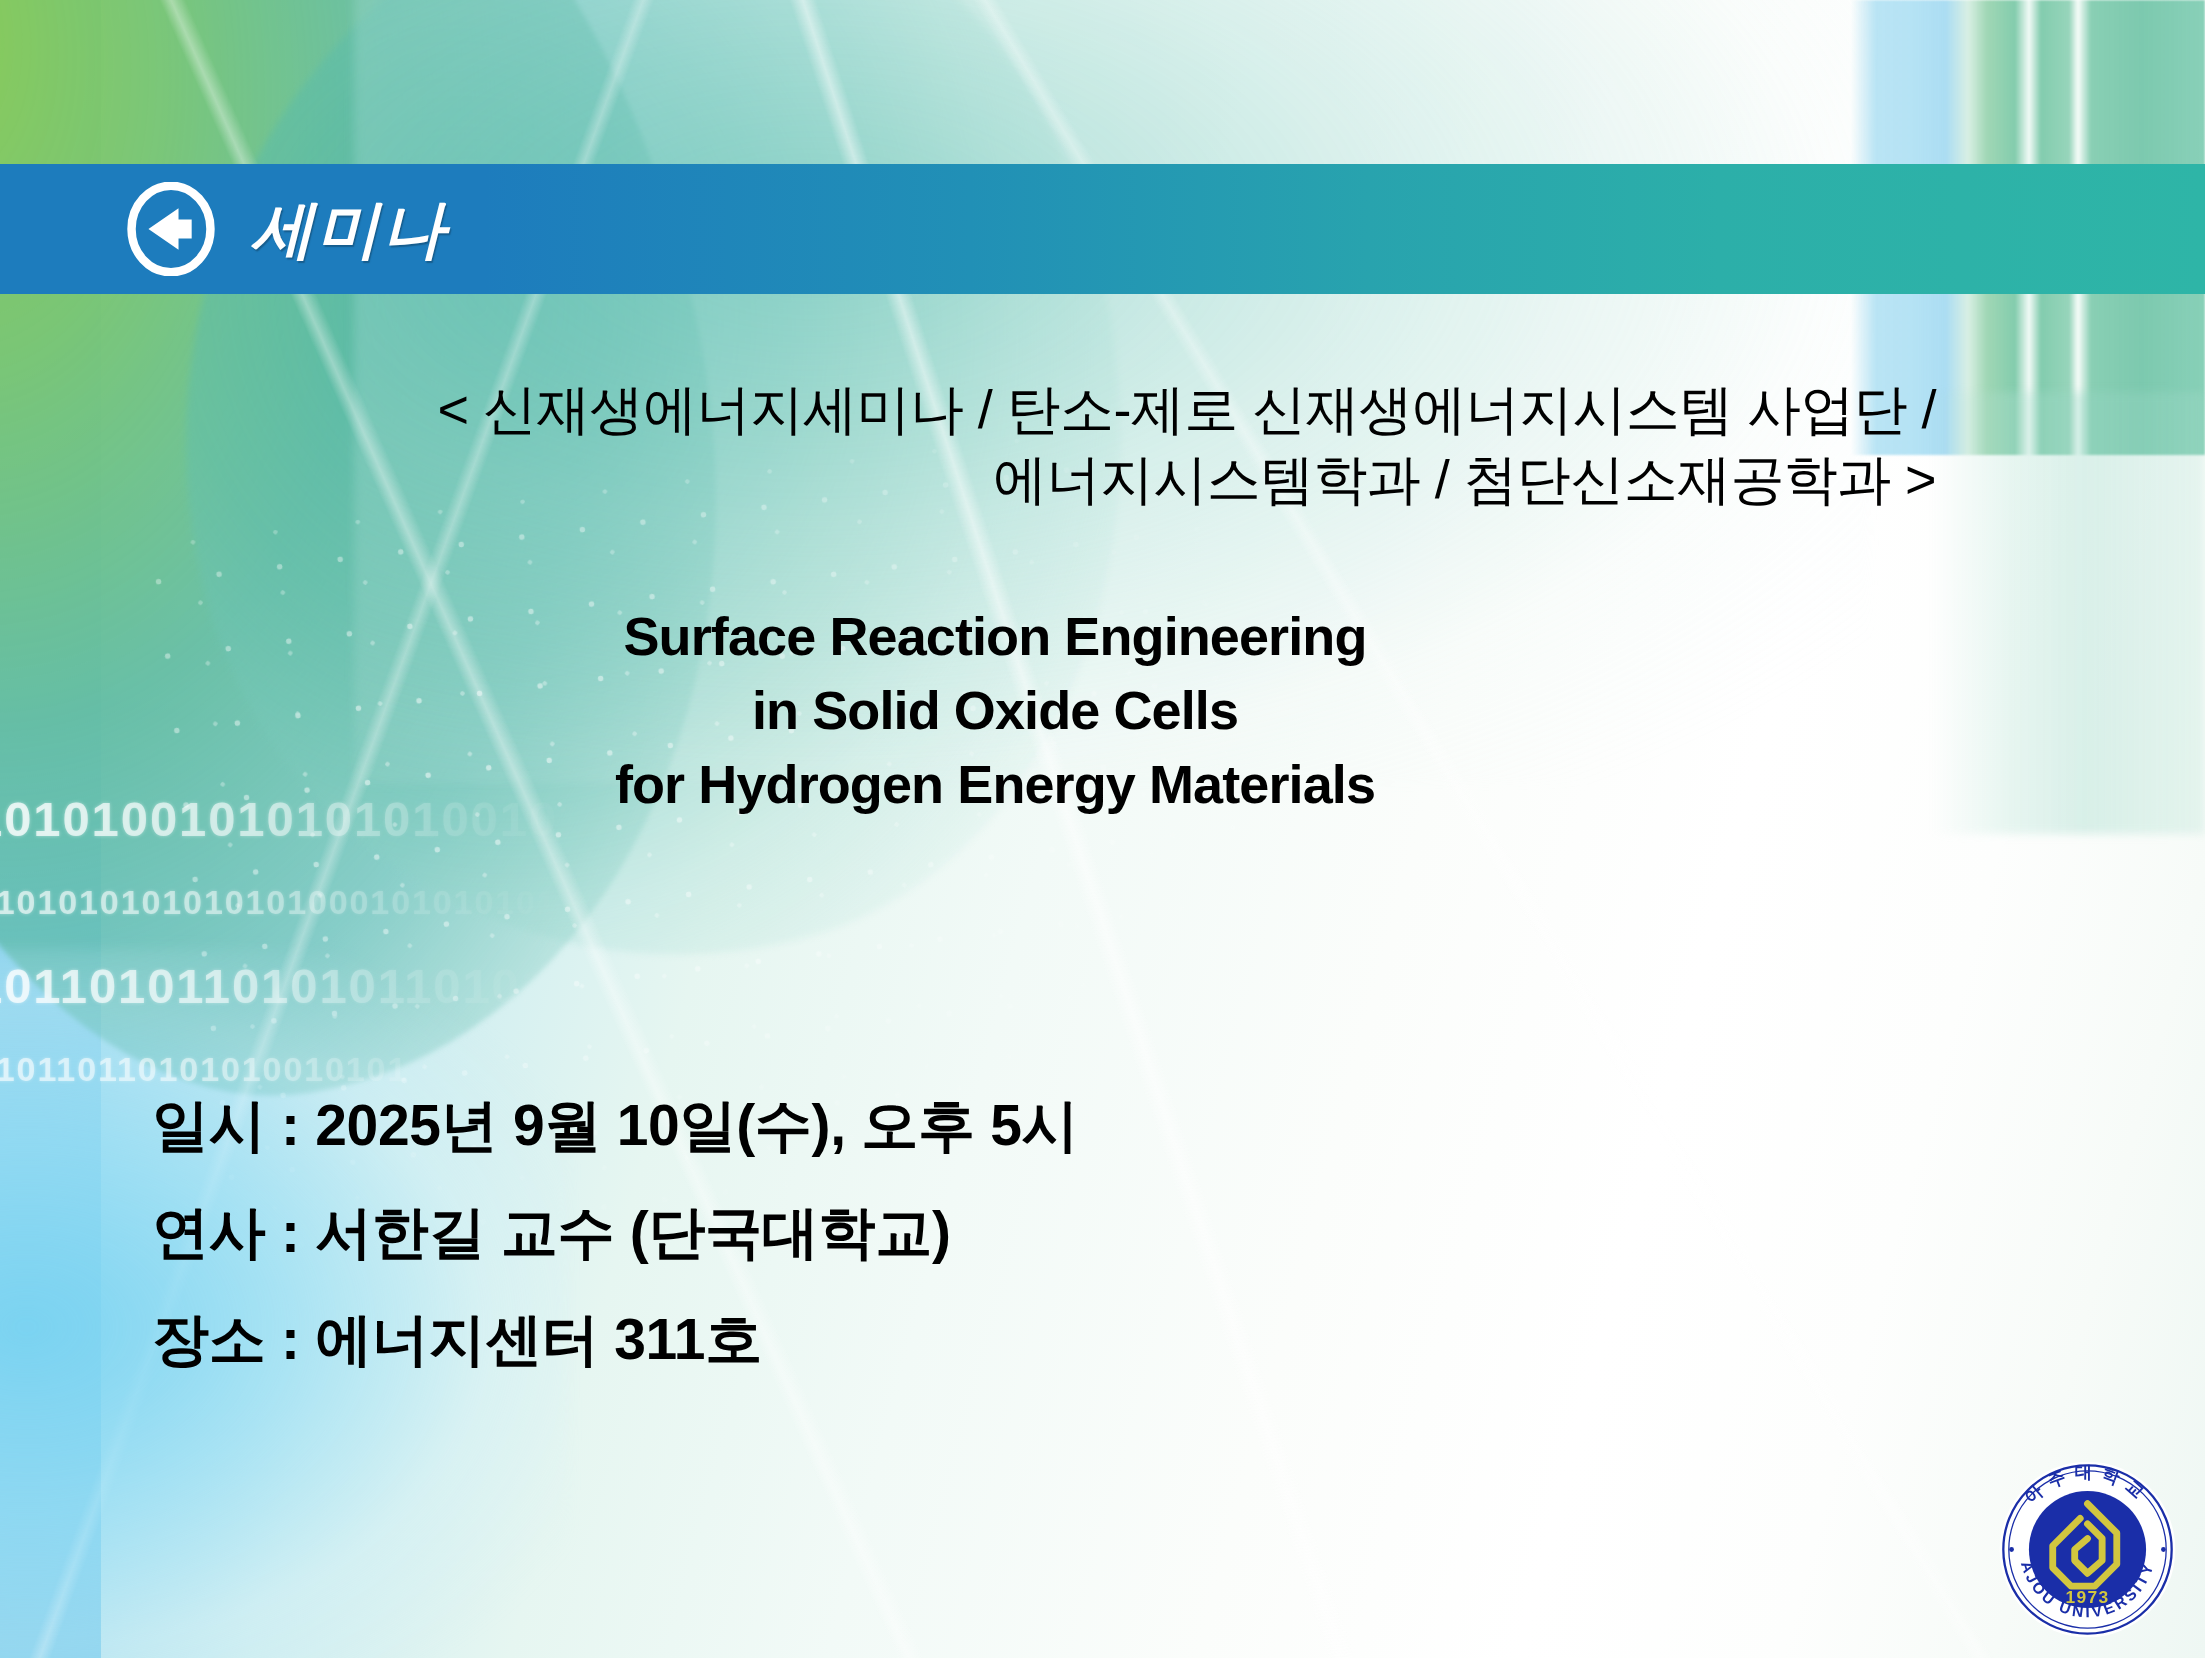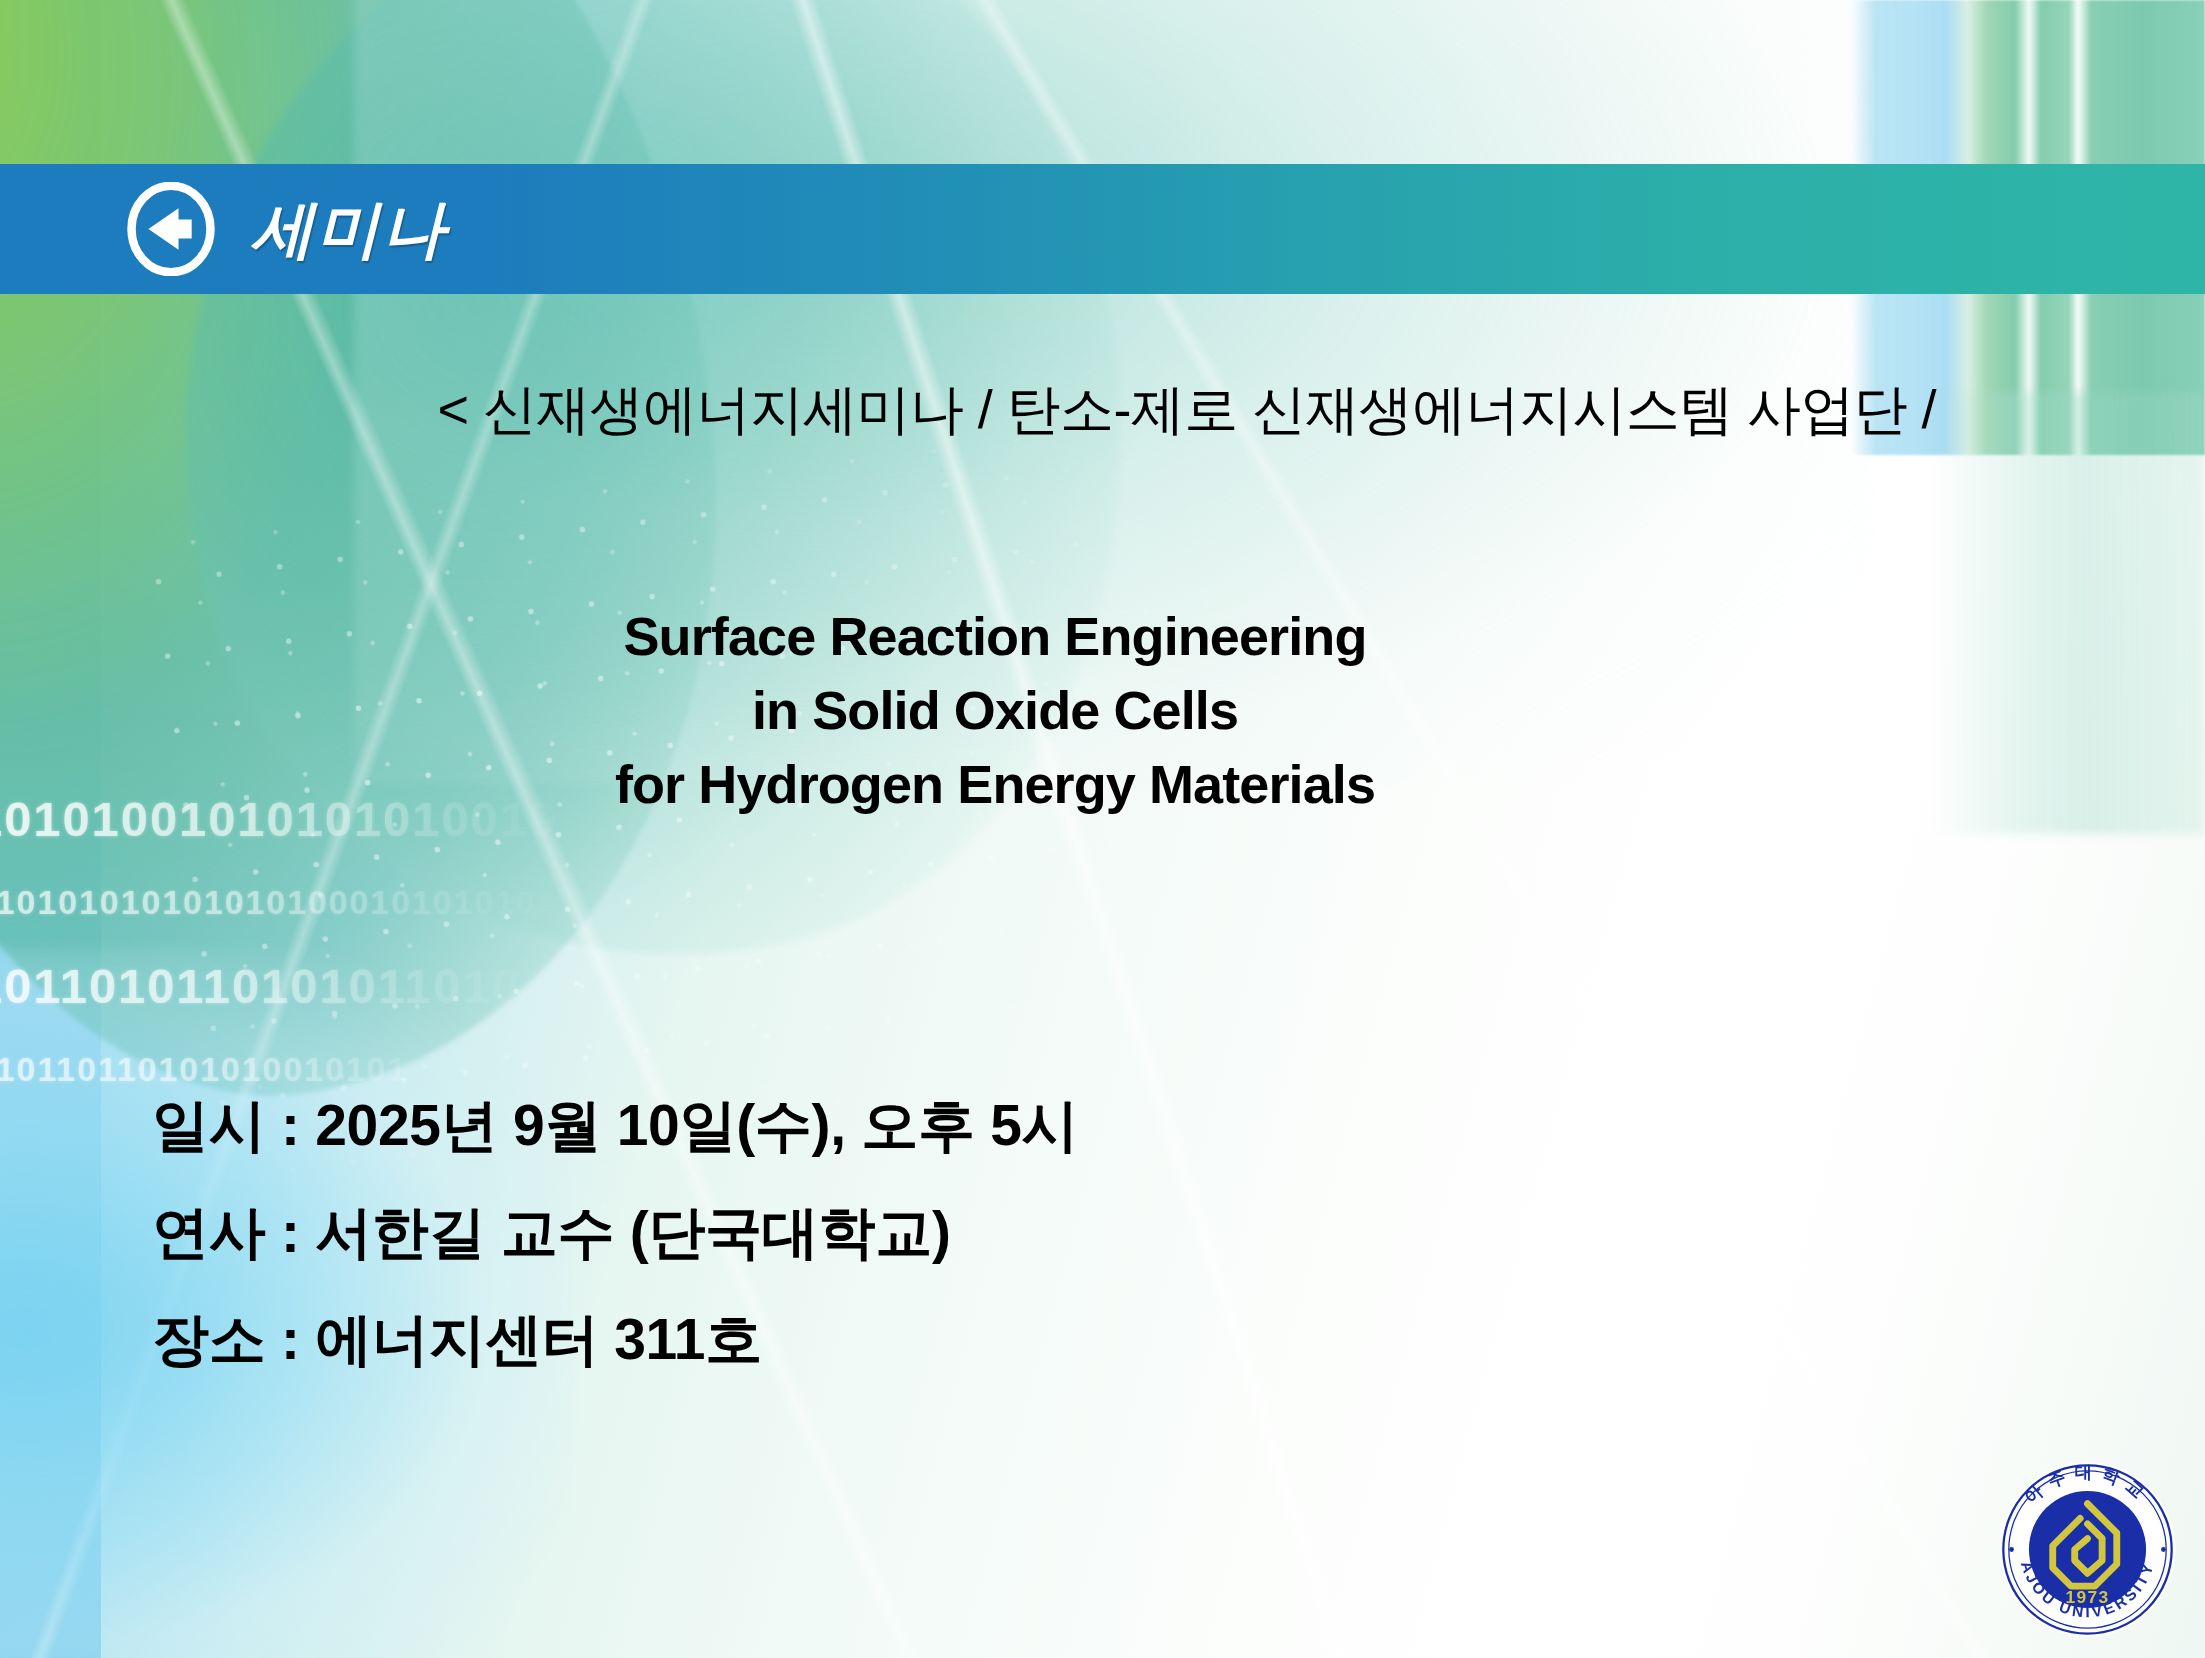--- a/index.html
+++ b/index.html
@@ -299,20 +299,21 @@
       <ellipse cx="50" cy="50" rx="42" ry="46" fill="none" stroke="#ffffff" stroke-width="9"></ellipse>
       <path d="M58 28 L26 50 L58 72 L58 60 L72 60 L72 40 L58 40 Z" fill="#ffffff"></path>
     </svg>
     <div class="header-title">세미나</div>
   </div>
 
   <div class="content">
 
     <div class="subtitle">
       <span class="ln">&lt; 신재생에너지세미나 / 탄소-제로 신재생에너지시스템 사업단 /</span>
+      <span class="ln">에너지시스템학과 / 첨단신소재공학과 &gt;</span>
     </div>
 
     <div class="main-title">
       <span class="ln">Surface Reaction Engineering</span>
       <span class="ln">in Solid Oxide Cells</span>
       <span class="ln">for Hydrogen Energy Materials</span>
     </div>
 
     <div class="details">
       <span class="ln">일시 : 2025년 9월 10일(수), 오후 5시</span>

